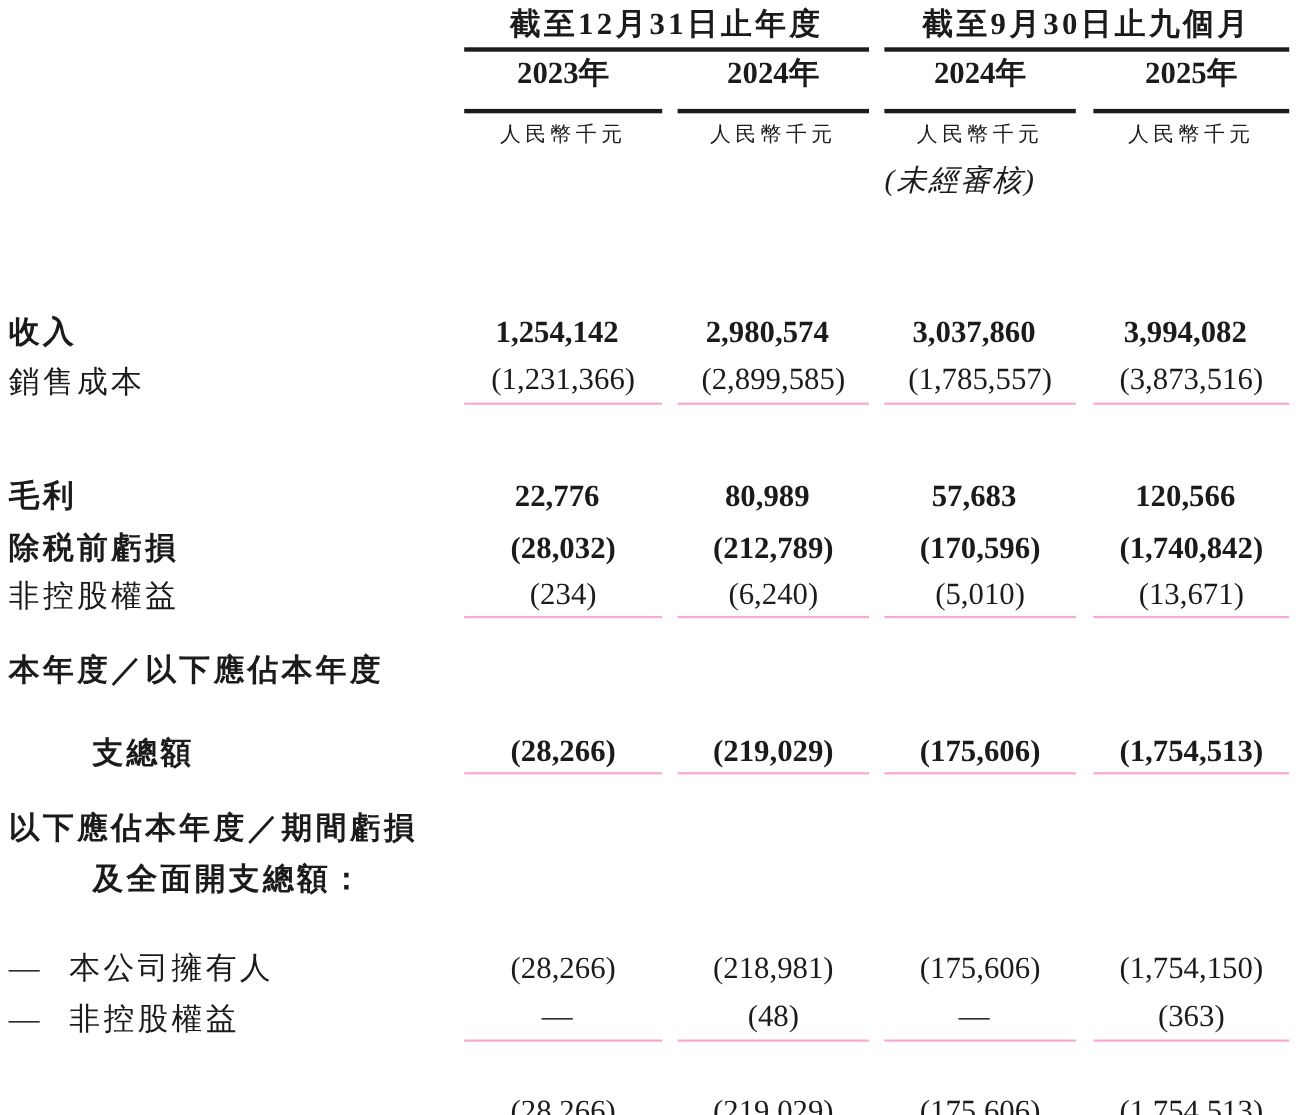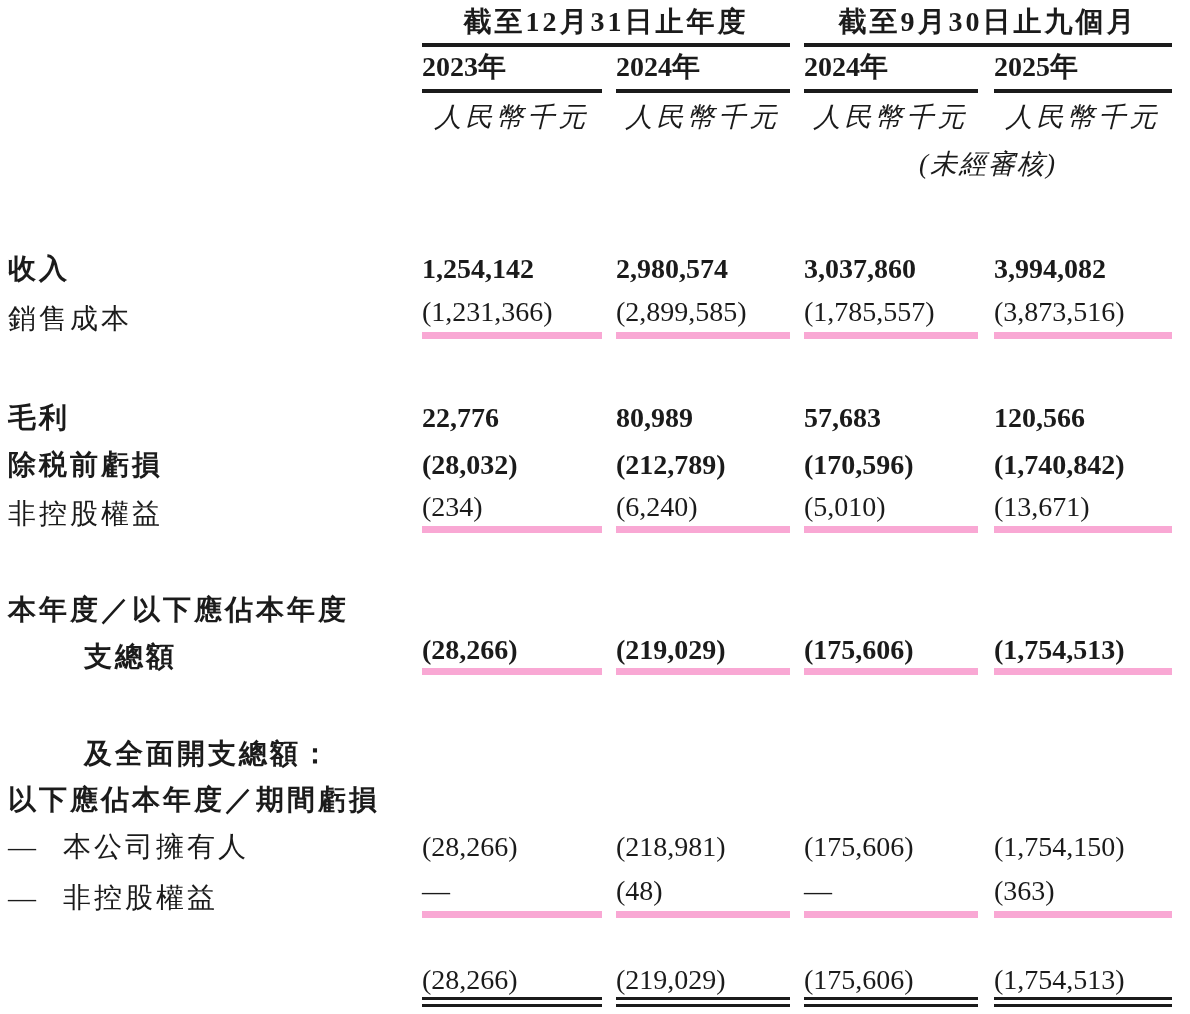--- a/index.html
+++ b/index.html
@@ -27,54 +27,52 @@
   
   .lab { grid-column: 1; padding-left: 8px; text-align: left; }
   .v1 { grid-column: 2; }
   .v2 { grid-column: 4; }
   .v3 { grid-column: 6; }
   .v4 { grid-column: 8; }
   .g1 { grid-column: 2 / 5; }
   .g2 { grid-column: 6 / 9; }
   .span34 { grid-column: 6 / 9; }
 
-  .num { text-align: left; white-space: nowrap; }
+  .num { text-align: center; white-space: nowrap; margin-top: 34px; }
   .num.nop { padding-right: 11px; }
 
   .cjk { letter-spacing: 3px; }
 
   
   .hd-group { height: 47px; }
   .hd-group .grp {
     text-align: center;
     font-weight: bold;
     border-bottom: 4px solid #1b1b1b;
     padding-bottom: 2px;
     letter-spacing: 3px;
     white-space: nowrap;
   }
   .hd-year { height: 46px; }
   .hd-year .yr {
-    text-align: left;
+    text-align: center;
     font-weight: bold;
     border-bottom: 4px solid #1b1b1b;
-    padding-bottom: 3px;
+    padding-bottom: 14px;
   }
   .hd-unit { height: 49px; }
   .hd-unit .unit {
     text-align: center;
-    font-style: italic;
-    font-size: 27px;
+    font-size: 19px;
     letter-spacing: 4px;
     padding-bottom: 7px;
     white-space: nowrap;
   }
   .hd-note { height: 46px; }
   .hd-note .note {
-    text-align: center;
     font-style: italic;
     font-size: 27px;
     letter-spacing: 2px;
     padding-bottom: 6px;
   }
 
   
   .sp57 { height: 57px; }
   .sp53 { height: 53px; }
   .sp44 { height: 44px; }
@@ -86,21 +84,21 @@
   .r-lbt  { height: 47px; line-height: 47px; font-weight: bold; }
   .r-tax  { height: 43px; line-height: 38px; }
   .r-tot1 { height: 48px; line-height: 52px; font-weight: bold; }
   .r-tot2 { height: 42px; line-height: 36px; font-weight: bold; }
   .r-att1 { height: 46px; line-height: 46px; font-weight: bold; }
   .r-att2 { height: 46px; line-height: 46px; font-weight: bold; }
   .r-own  { height: 48px; line-height: 48px; }
   .r-nci  { height: 45px; line-height: 40px; }
   .r-fin  { height: 47px; line-height: 34px; }
 
-  .ul  { border-bottom: 7px solid #f9a8d4; }
+  .ul  { border-bottom: 2px solid #f9a8d4; }
   .dul { border-bottom: 10px double #1b1b1b; }
 
   .ind { padding-left: 84px; }
   .dash-label { word-spacing: 14px; }
 </style>
 </head>
 <body>
 
 <div class="page">
   <div class="tbl">
@@ -181,25 +179,25 @@
     <div class="row r-tot2">
       <div class="lab cjk ind">支總額</div>
       <div class="num ul v1">(28,266)</div>
       <div class="num ul v2">(219,029)</div>
       <div class="num ul v3">(175,606)</div>
       <div class="num ul v4">(1,754,513)</div>
     </div>
 
     <div class="sp57"></div>
 
+    <div class="row r-att1">
+      <div class="lab cjk">以下應佔本年度／期間虧損</div>
+    </div>
     <div class="row r-att2">
       <div class="lab cjk ind">及全面開支總額：</div>
-    </div>
-    <div class="row r-att1">
-      <div class="lab cjk">以下應佔本年度／期間虧損</div>
     </div>
 
     <div class="row r-own">
       <div class="lab cjk dash-label">— 本公司擁有人</div>
       <div class="num v1">(28,266)</div>
       <div class="num v2">(218,981)</div>
       <div class="num v3">(175,606)</div>
       <div class="num v4">(1,754,150)</div>
     </div>
 

